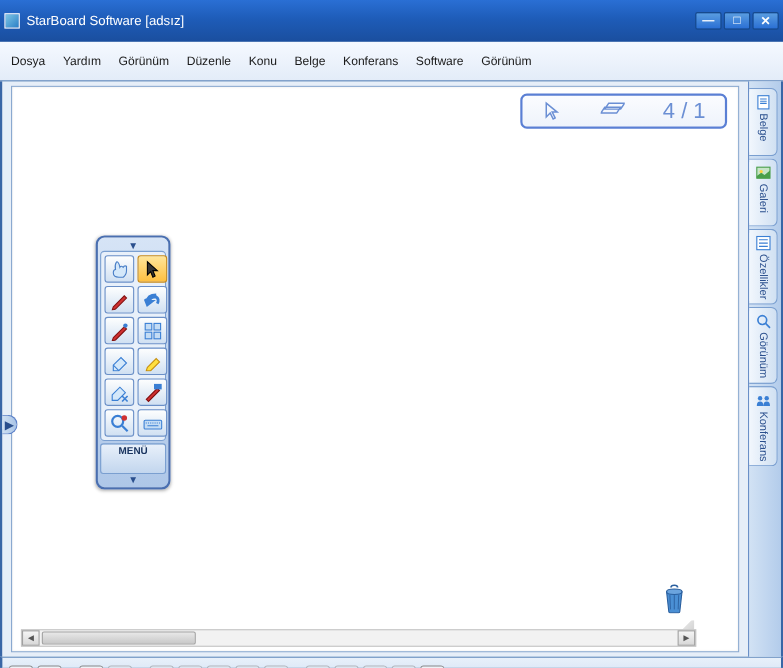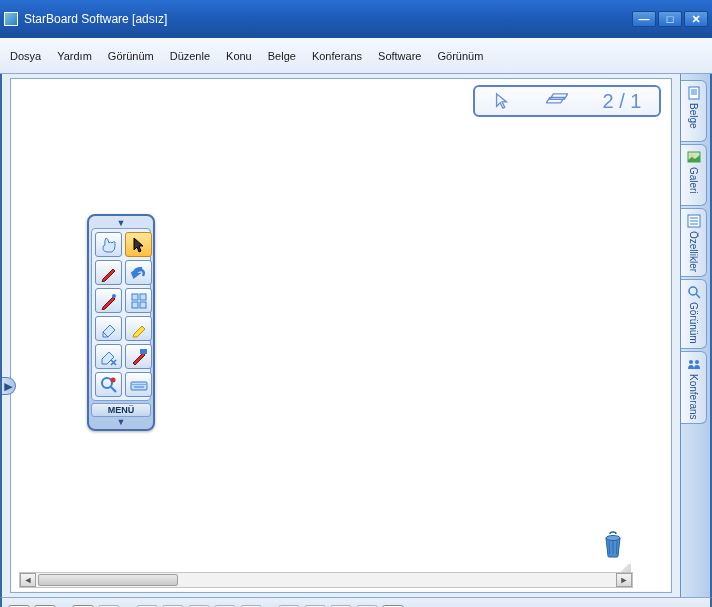--- a/index.html
+++ b/index.html
@@ -18,21 +18,21 @@
 .page-indicator .cursor-ic { width: 18px; height: 18px; }
 .page-indicator .layer-ic { width: 22px; height: 18px; }
 .page-indicator .pgtxt { color: #6b8fd4; font-size: 20px; }
 .side-handle { position: absolute; left: 0; top: 303px; width: 14px; height: 18px; background: linear-gradient(to right,#d0e0f2,#a7c3e6); border: 1px solid #5a7fc7; border-left: none; border-radius: 0 10px 10px 0; display: flex; align-items: center; justify-content: center; color: #2a4f8d; cursor: pointer; }
 .toolbox { position: absolute; left: 85px; top: 140px; width: 68px; background: linear-gradient(to bottom,#d6e4f6,#aec7e8); border: 2px solid #4a6fb0; border-radius: 8px; padding: 2px; box-shadow: 0 1px 3px rgba(0,0,0,0.3); }
 .toolbox-handle { height: 10px; text-align: center; color: #2a4f8d; font-size: 9px; cursor: move; }
 .tool-grid { background: #e8f0fa; border: 1px solid #7a9fd0; border-radius: 4px; padding: 3px; display: grid; grid-template-columns: 1fr 1fr; gap: 3px; }
 .tool-btn { width: 27px; height: 25px; background: linear-gradient(to bottom,#fdfefe,#d0e0f2); border: 1px solid #6a8fc7; border-radius: 3px; cursor: pointer; display: flex; align-items: center; justify-content: center; }
 .tool-btn.selected { background: linear-gradient(to bottom,#ffe69a,#ffc040); border-color: #c78a1a; }
 .tool-btn svg { width: 18px; height: 18px; }
-.toolbox-menu { height: 14px; margin-top: 2px; background: linear-gradient(to bottom,#e8f0fa,#c2d6ee); border: 1px solid #7a9fd0; border-radius: 3px; text-align: center; font-size: 9px; font-weight: bold; color: #1a3560; cursor: pointer; line-height: 12px; }
+.toolbox-menu { height: 28px; margin-top: 2px; background: linear-gradient(to bottom,#e8f0fa,#c2d6ee); border: 1px solid #7a9fd0; border-radius: 3px; text-align: center; font-size: 9px; font-weight: bold; color: #1a3560; cursor: pointer; line-height: 12px; }
 .toolbox-end { height: 10px; text-align: center; color: #2a4f8d; font-size: 9px; cursor: pointer; }
 .sidepanels { position: absolute; right: 0; top: 0; width: 30px; height: 100%; background: linear-gradient(to right,#d2e2f4,#b3cceb); border-left: 1px solid #6a8fc7; display: flex; flex-direction: column; gap: 2px; padding-top: 6px; }
 .sidetab { flex: 0 0 auto; width: 26px; min-height: 62px; margin-left: 0; background: linear-gradient(to right,#f2f7fd,#d0e0f2); border: 1px solid #7a9fd0; border-left: none; border-radius: 0 6px 6px 0; display: flex; flex-direction: column; align-items: center; padding: 4px 0; cursor: pointer; }
 .sidetab-icon { width: 16px; height: 16px; margin-bottom: 2px; }
 .sidetab-label { writing-mode: vertical-rl; font-size: 10px; color: #2a4f8d; }
 .trash { position: absolute; right: 48px; bottom: 34px; width: 20px; height: 28px; }
 .trash svg { width: 100%; height: 100%; }
 .pagecurl { position: absolute; right: 40px; bottom: 6px; width: 26px; height: 22px; background: linear-gradient(135deg, transparent 48%, #e0e0e0 50%, #c4c4c4); }
 .hscroll { position: absolute; left: 8px; right: 38px; bottom: 4px; height: 16px; background: #f2f2f2; border: 1px solid #c4c4c4; display: flex; align-items: center; }
 .hscroll-btn { width: 16px; height: 14px; background: linear-gradient(to bottom,#f5f5f5,#d8d8d8); border: 1px solid #a0a0a0; text-align: center; font-size: 9px; color: #555; cursor: pointer; line-height:12px;}
@@ -69,21 +69,21 @@
 
   <div class="content">
     <div class="canvas-area">
       <div class="page-indicator">
         <svg class="cursor-ic" viewBox="0 0 20 20">
             <path d="M4 2 L4 16 L8 12 L11 18 L13 17 L10 11 L15 11 Z" fill="none" stroke="#6b8fd4" stroke-width="1.5"></path>
           </svg>
         <svg class="layer-ic" viewBox="0 0 24 20">
             <path d="M4 6 L20 6 L16 12 L0 12 Z M8 2 L24 2 L20 8 L4 8 Z" fill="none" stroke="#6b8fd4" stroke-width="1.5"></path>
           </svg>
-        <span class="pgtxt">2 / 1</span>
+        <span class="pgtxt">4 / 1</span>
       </div>
 
       <div class="trash">
         <svg viewBox="0 0 20 28">
             <path d="M3 8 L17 8 L15 26 Q15 27 14 27 L6 27 Q5 27 5 26 Z" fill="#4a8fd4" stroke="#2a5f9e"></path>
             <ellipse cx="10" cy="8" rx="7" ry="2.5" fill="#6ba4de" stroke="#2a5f9e"></ellipse>
             <path d="M7 4 Q7 2 10 2 Q13 2 13 4" fill="none" stroke="#2a5f9e" stroke-width="1.5"></path>
             <path d="M6 11 L6.5 24 M10 11 L10 24 M14 11 L13.5 24" stroke="#2a5f9e" stroke-width="0.8" fill="none"></path>
           </svg>
       </div>

